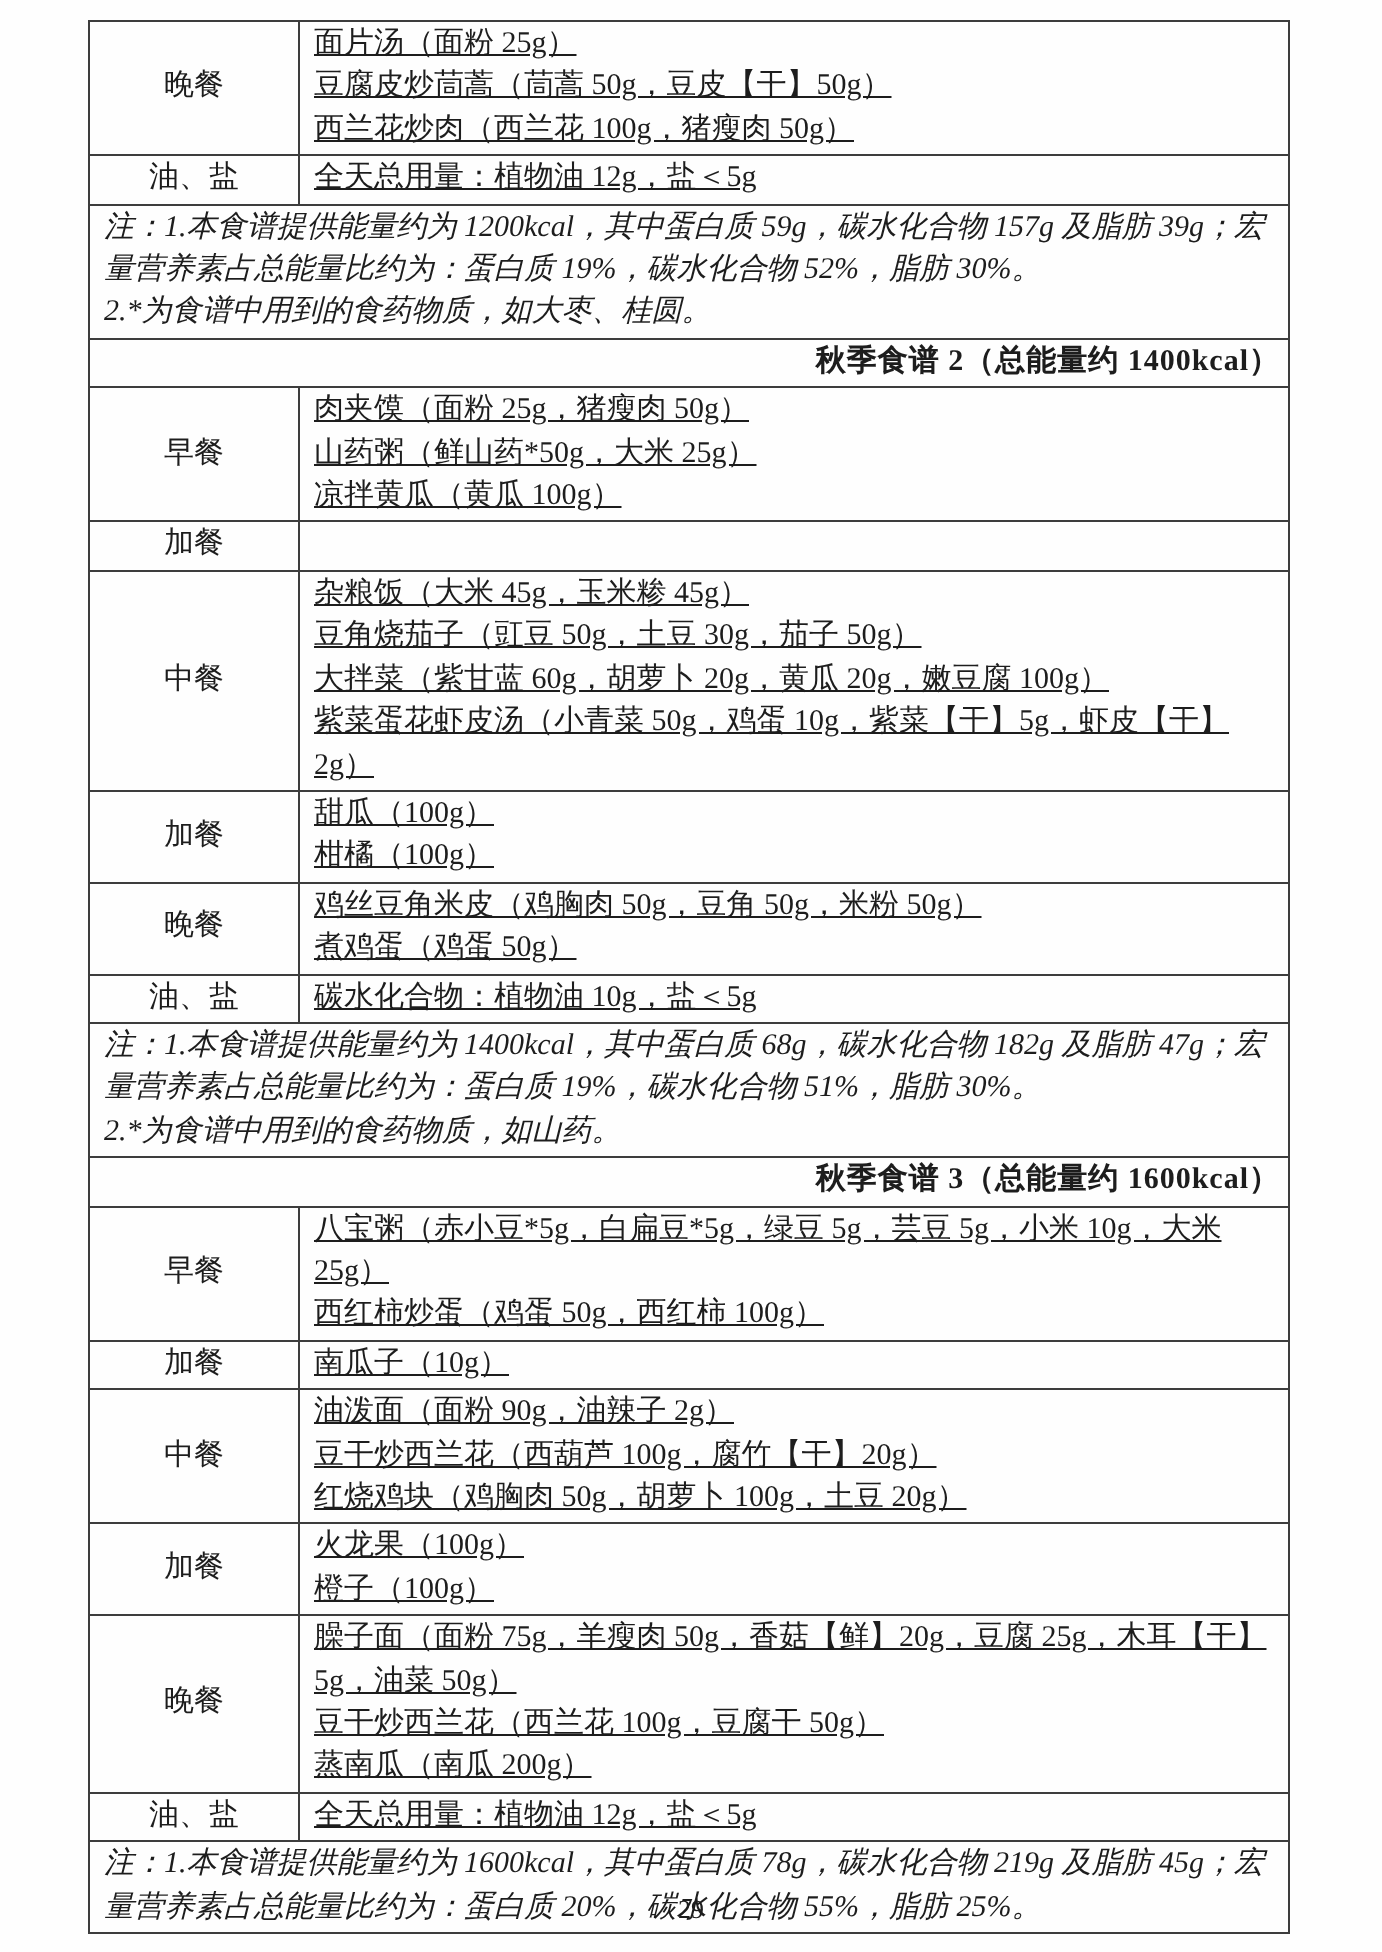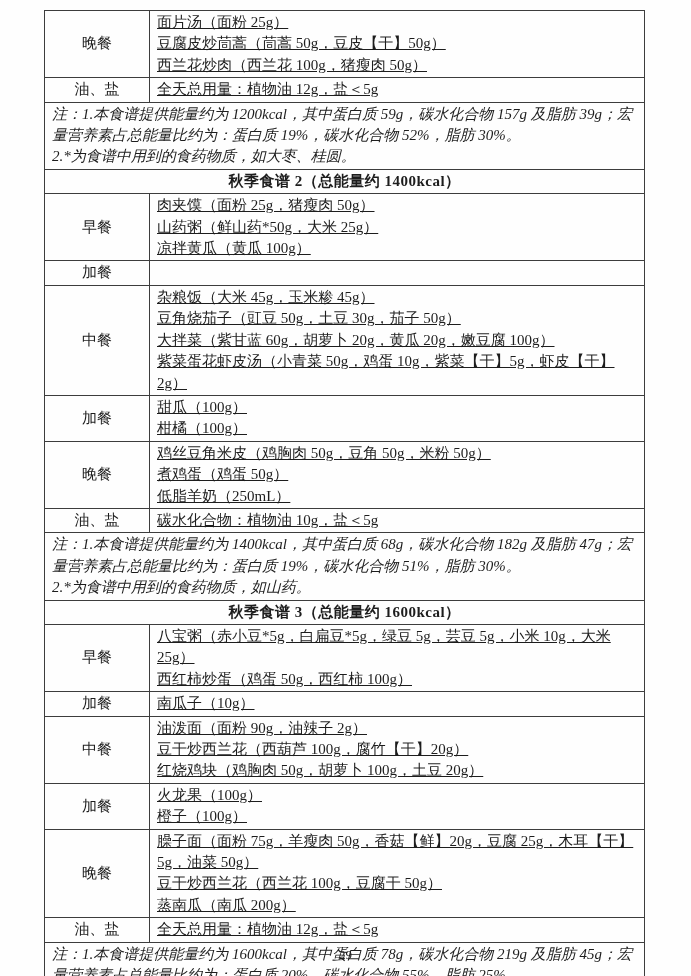--- a/index.html
+++ b/index.html
@@ -39,21 +39,21 @@
     padding: 1px 2px;
   }
   .content-cell {
     flex: 1 1 auto;
     min-width: 0;
     padding: 1px 4px 1px 7px;
     text-decoration: underline;
   }
   .dish-line { }
   .header-row {
-    text-align: center;
+    text-align: right;
     font-weight: bold;
     padding: 1px 4px;
     letter-spacing: 0.5px;
   }
   .note-row { padding: 1px 5px 1px 7px; font-style: italic; }
   .note-line { }
   .page-number {
     position: absolute;
     top: 947px;
     left: 0;
@@ -112,21 +112,20 @@
         <div class="content-cell">
           <div class="dish-line">甜瓜（100g）</div>
           <div class="dish-line">柑橘（100g）</div>
         </div>
       </div>
       <div class="row meal-row">
         <div class="label-cell">晚餐</div>
         <div class="content-cell">
           <div class="dish-line">鸡丝豆角米皮（鸡胸肉 50g，豆角 50g，米粉 50g）</div>
           <div class="dish-line">煮鸡蛋（鸡蛋 50g）</div>
-          <div class="dish-line">低脂羊奶（250mL）</div>
         </div>
       </div>
       <div class="row meal-row">
         <div class="label-cell">油、盐</div>
         <div class="content-cell">
           <div class="dish-line">碳水化合物：植物油 10g，盐＜5g</div>
         </div>
       </div>
       <div class="row note-row">
         <div class="note-line">注：1.本食谱提供能量约为 1400kcal，其中蛋白质 68g，碳水化合物 182g 及脂肪 47g；宏量营养素占总能量比约为：蛋白质 19%，碳水化合物 51%，脂肪 30%。</div>

